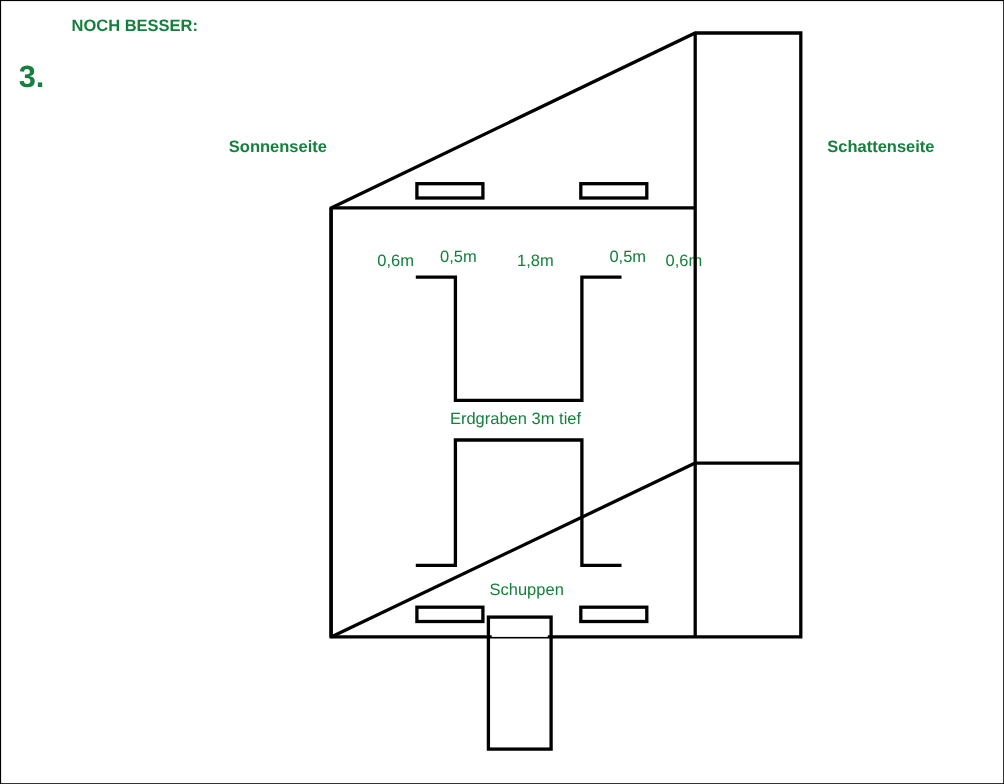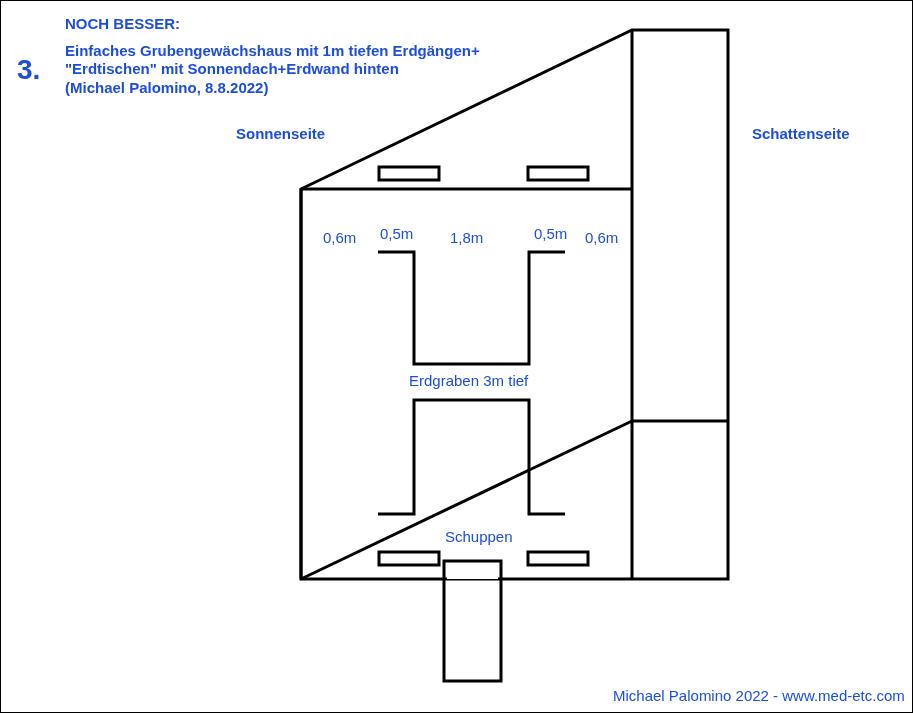--- a/index.html
+++ b/index.html
@@ -14,21 +14,21 @@
     position: relative;
     width: 913px;
     height: 713px;
     background: #ffffff;
     border: 1px solid #000000;
     box-sizing: border-box;
     overflow: hidden;
   }
   .txt {
     position: absolute;
-    color: #1d4ed8;
+    color: #15803d;
     white-space: pre;
     line-height: 1.22;
   }
 
   #number-label {
     left: 16px;
     top: 52px;
     font-size: 28px;
     font-weight: bold;
   }
@@ -42,21 +42,20 @@
     left: 64px;
     top: 41px;
     font-size: 15px;
     font-weight: bold;
   }
   #label-sonnenseite {
     left: 207px;
     top: 124px;
     font-size: 15px;
     font-weight: bold;
-    margin-left: 28px;
   }
   #label-schattenseite {
     left: 751px;
     top: 124px;
     font-size: 15px;
     font-weight: bold;
   }
   #label-erdmauer {
     left: 644px;
     top: 70px;
@@ -72,20 +71,21 @@
     top: 527px;
     font-size: 15px;
   }
   #footer-credit {
     left: 612px;
     top: 686px;
     font-size: 15px;
   }
   .dim {
     font-size: 15px;
+    margin-left: 20px;
   }
   #dim-0 { left: 322px; top: 228px; }
   #dim-1 { left: 379px; top: 224px; }
   #dim-2 { left: 449px; top: 228px; }
   #dim-3 { left: 533px; top: 224px; }
   #dim-4 { left: 584px; top: 228px; }
 
   svg#drawing {
     position: absolute;
     left: 0;
@@ -94,29 +94,25 @@
     height: 713px;
   }
 </style>
 </head>
 <body>
 
 <div id="page">
 
   <div class="txt" id="number-label">3.</div>
   <div class="txt" id="header-noch-besser">NOCH BESSER:</div>
-  <div class="txt" id="header-title">Einfaches Grubengewächshaus mit 1m tiefen Erdgängen+
-"Erdtischen" mit Sonnendach+Erdwand hinten
-(Michael Palomino, 8.8.2022)</div>
 
   <div class="txt" id="label-sonnenseite">Sonnenseite</div>
   <div class="txt" id="label-schattenseite">Schattenseite</div>
   <div class="txt" id="label-erdgraben">Erdgraben 3m tief</div>
   <div class="txt" id="label-eingang">Schuppen</div>
-  <div class="txt" id="footer-credit">Michael Palomino 2022 - www.med-etc.com</div>
 
   <div class="txt dim" id="dim-0">0,6m</div>
   <div class="txt dim" id="dim-1">0,5m</div>
   <div class="txt dim" id="dim-2">1,8m</div>
   <div class="txt dim" id="dim-3">0,5m</div>
   <div class="txt dim" id="dim-4">0,6m</div>
 
   <svg id="drawing" viewBox="0 0 913 713">
     <g fill="none" stroke="#000000" stroke-width="3">
 

